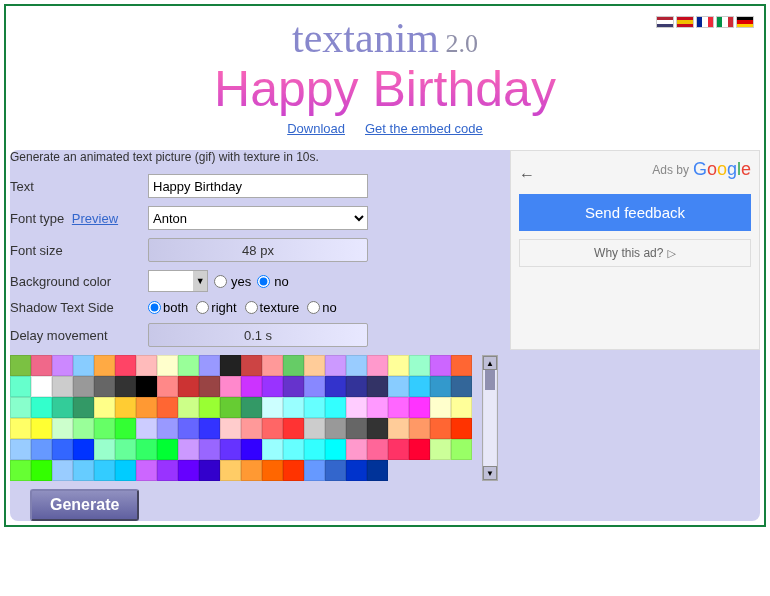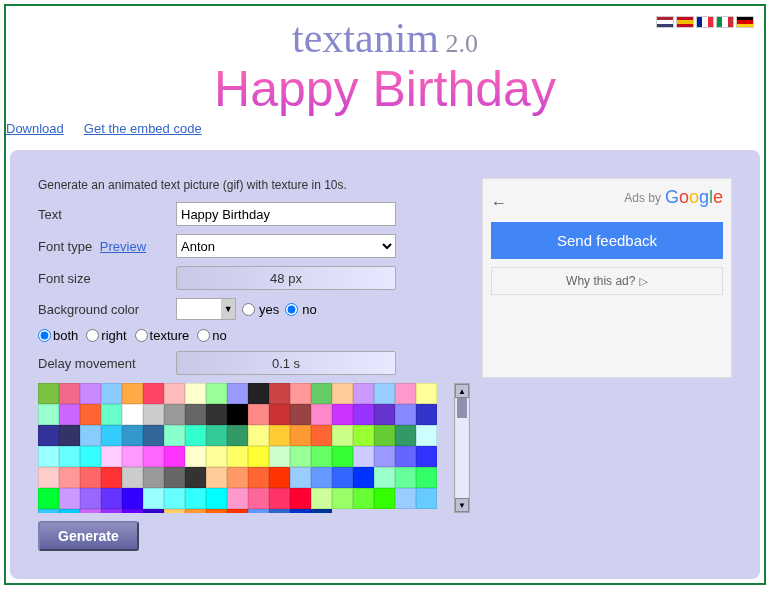--- a/index.html
+++ b/index.html
@@ -43,35 +43,35 @@
       display: inline-block;
       border: 1px solid #ccc;
     }
     .flag-us { background: linear-gradient(#b22234, #b22234 33%, #fff 33%, #fff 66%, #3c3b6e 66%); }
     .flag-es { background: linear-gradient(#c60b1e 25%, #f1bf00 25%, #f1bf00 75%, #c60b1e 75%); }
     .flag-fr { background: linear-gradient(90deg, #002395 33%, #fff 33%, #fff 66%, #ed2939 66%); }
     .flag-it { background: linear-gradient(90deg, #009246 33%, #fff 33%, #fff 66%, #ce2b37 66%); }
     .flag-de { background: linear-gradient(#000 33%, #dd0000 33%, #dd0000 66%, #ffce00 66%); }
     .header-links {
       display: flex;
-      justify-content: flex-start;
+      justify-content: center;
       gap: 20px;
       padding: 4px 0 6px;
     }
     .header-links a {
       color: #3366cc;
       text-decoration: underline;
       cursor: pointer;
       font-size: 13px;
     }
     .main-area {
       background: #d0d0f0;
       margin: 4px;
       border-radius: 8px;
-      padding: 28px;
+      padding: 0;
       display: flex;
       gap: 12px;
     }
     .left-panel {
       flex: 1;
     }
     .intro-text {
       color: #333;
       margin-bottom: 10px;
       font-size: 12px;
@@ -210,24 +210,25 @@
       justify-content: center;
       font-size: 8px;
       cursor: pointer;
     }
     .generate-btn {
       margin-top: 8px;
       background: linear-gradient(to bottom, #9090c0, #6060a0);
       color: #fff;
       border: 2px outset #8080b0;
       padding: 5px 18px;
-      font-size: 14px;
+      font-size: 16px;
       font-weight: bold;
       cursor: pointer;
       border-radius: 3px;
+      margin-left: 20px;
     }
     .right-panel {
       width: 250px;
       flex-shrink: 0;
     }
     .ads-box {
       background: #f5f5f5;
       border: 1px solid #ddd;
       padding: 8px;
       min-height: 200px;
@@ -347,20 +348,21 @@
             <input type="radio" name="bgColor" value="no" checked="" style="">
             <span>no</span>
           </label>
         </div>
       </div>
 
       
 
       
       <div class="form-row">
+        <div class="form-label">Shadow Text Side</div>
         <div class="shadow-row">
           <label class="shadow-option">
             <input type="radio" name="shadow" value="both" checked="" style="">
             <span>both</span>
           </label>
           <label class="shadow-option">
             <input type="radio" name="shadow" value="right" style="">
             <span>right</span>
           </label>
           <label class="shadow-option">

